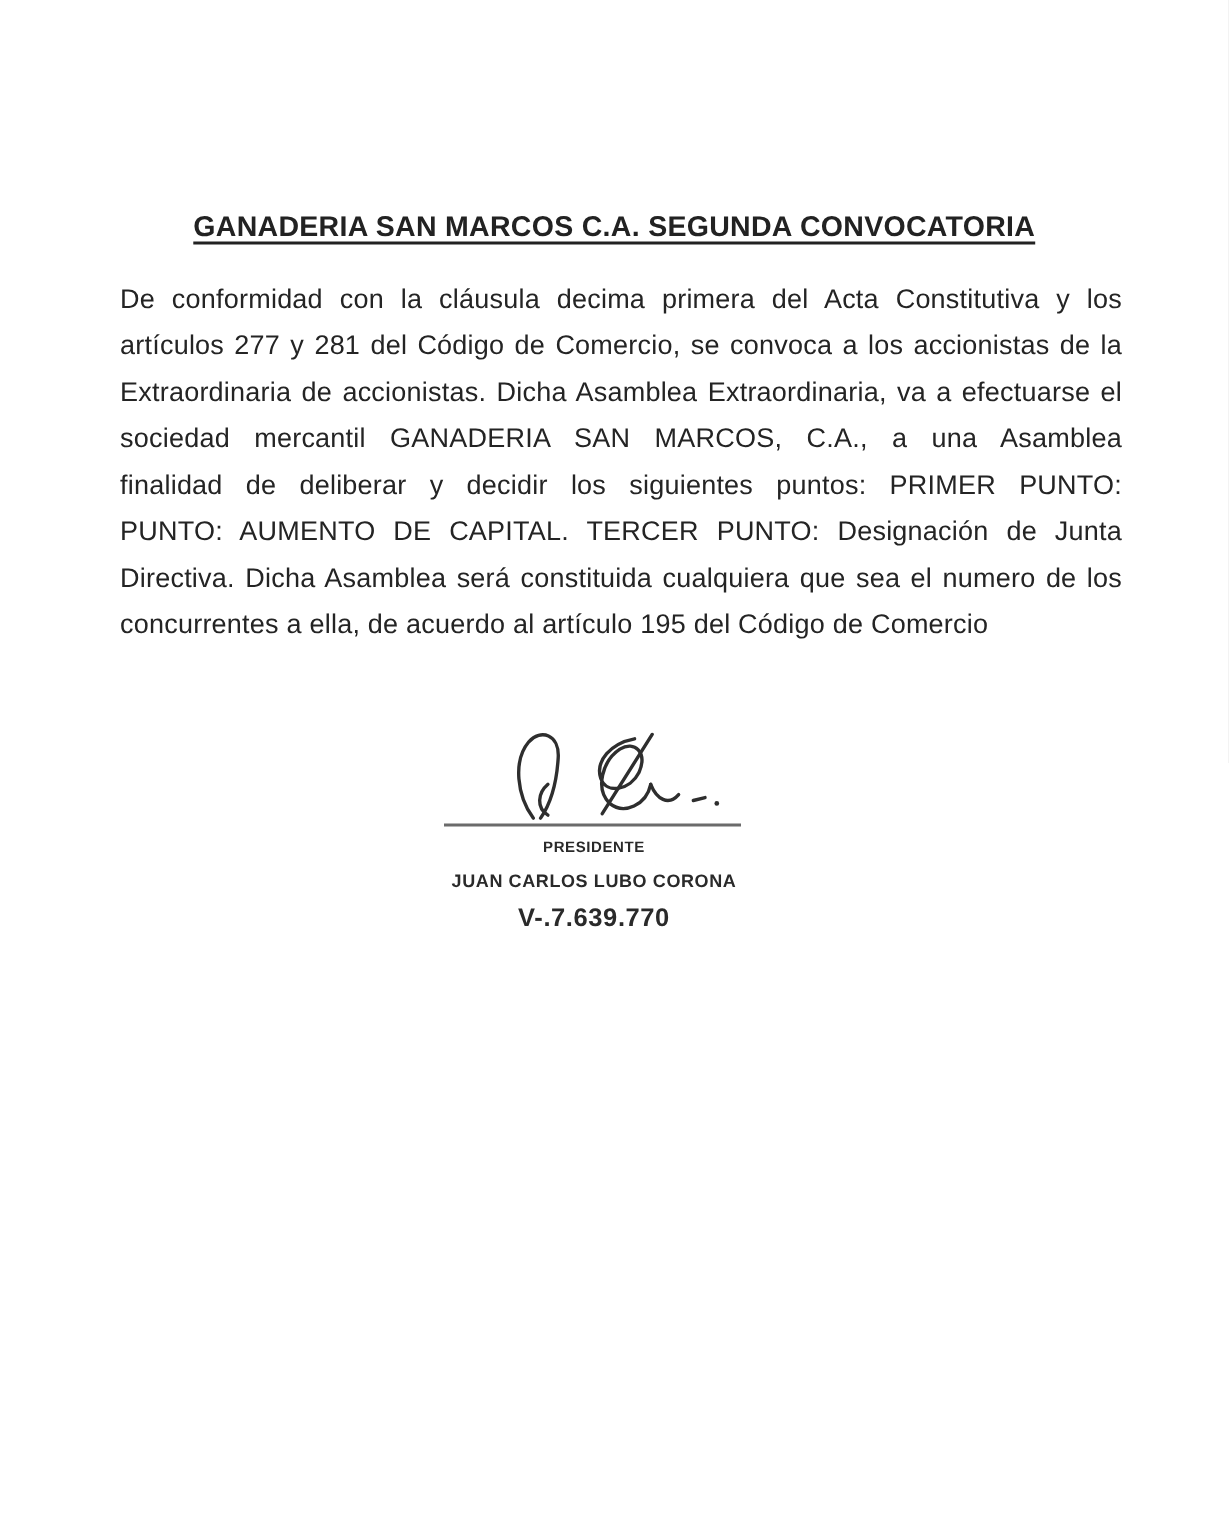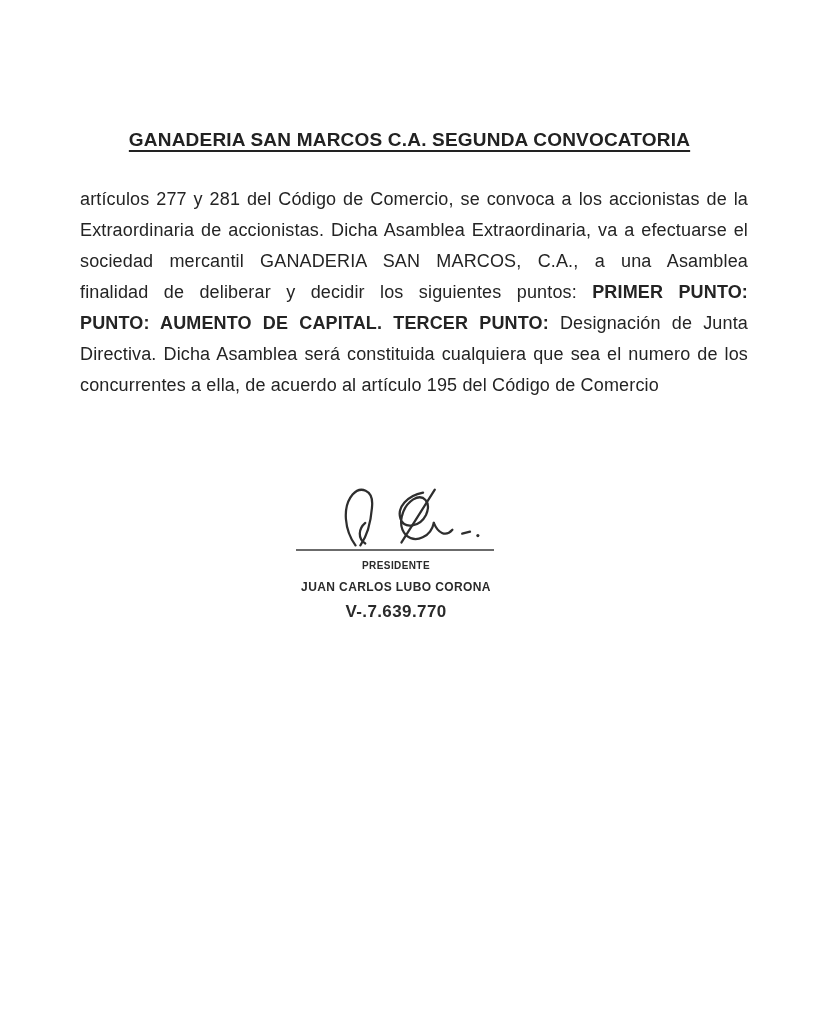--- a/index.html
+++ b/index.html
@@ -20,21 +20,21 @@
   .doc-title {
     position: absolute;
     top: 129px;
     left: 0;
     right: 0;
     text-align: center;
     font-size: 19px;
     font-weight: bold;
     letter-spacing: 0.2px;
     color: #222222;
-    margin: 0;
+    margin: 12px;
   }
   .doc-title span {
     text-decoration: underline;
     text-decoration-thickness: 2px;
     text-underline-offset: 4px;
   }
   .paragraph {
     position: absolute;
     top: 184px;
     left: 80px;
@@ -47,21 +47,21 @@
   .paragraph .line {
     text-align: justify;
     text-align-last: justify;
     white-space: normal;
   }
   .paragraph .line.last {
     text-align: left;
     text-align-last: left;
   }
   .paragraph .b {
-    font-weight: bold;
+    font-weight: normal;
     margin-top: 31px;
   }
   .signature-block {
     position: absolute;
     top: 484px;
     left: 256px;
     width: 280px;
   }
   .sig-scribble {
     position: absolute;
@@ -94,20 +94,21 @@
 </head>
 <body>
 
 <div class="page">
 
   <h1 class="doc-title">
     <span>GANADERIA SAN MARCOS C.A. SEGUNDA CONVOCATORIA</span>
   </h1>
 
   <div class="paragraph">
+      <div class="line"><span>De conformidad con la cláusula decima primera del Acta Constitutiva y los</span></div>
       <div class="line"><span>artículos 277 y 281 del Código de Comercio, se convoca a los accionistas de la</span></div>
       <div class="line"><span>Extraordinaria de accionistas. Dicha Asamblea Extraordinaria, va a efectuarse el</span></div>
       <div class="line"><span>sociedad mercantil GANADERIA SAN MARCOS, C.A., a una Asamblea</span></div>
       <div class="line"><span>finalidad de deliberar y decidir los siguientes puntos: </span><span class="b">PRIMER PUNTO:</span></div>
       <div class="line"><span class="b">PUNTO: AUMENTO DE CAPITAL. TERCER PUNTO:</span><span> Designación de Junta</span></div>
       <div class="line"><span>Directiva. Dicha Asamblea será constituida cualquiera que sea el numero de los</span></div>
       <div class="line last"><span>concurrentes a ella, de acuerdo al artículo 195 del Código de Comercio</span></div>
     </div>
 
   <div class="signature-block">

